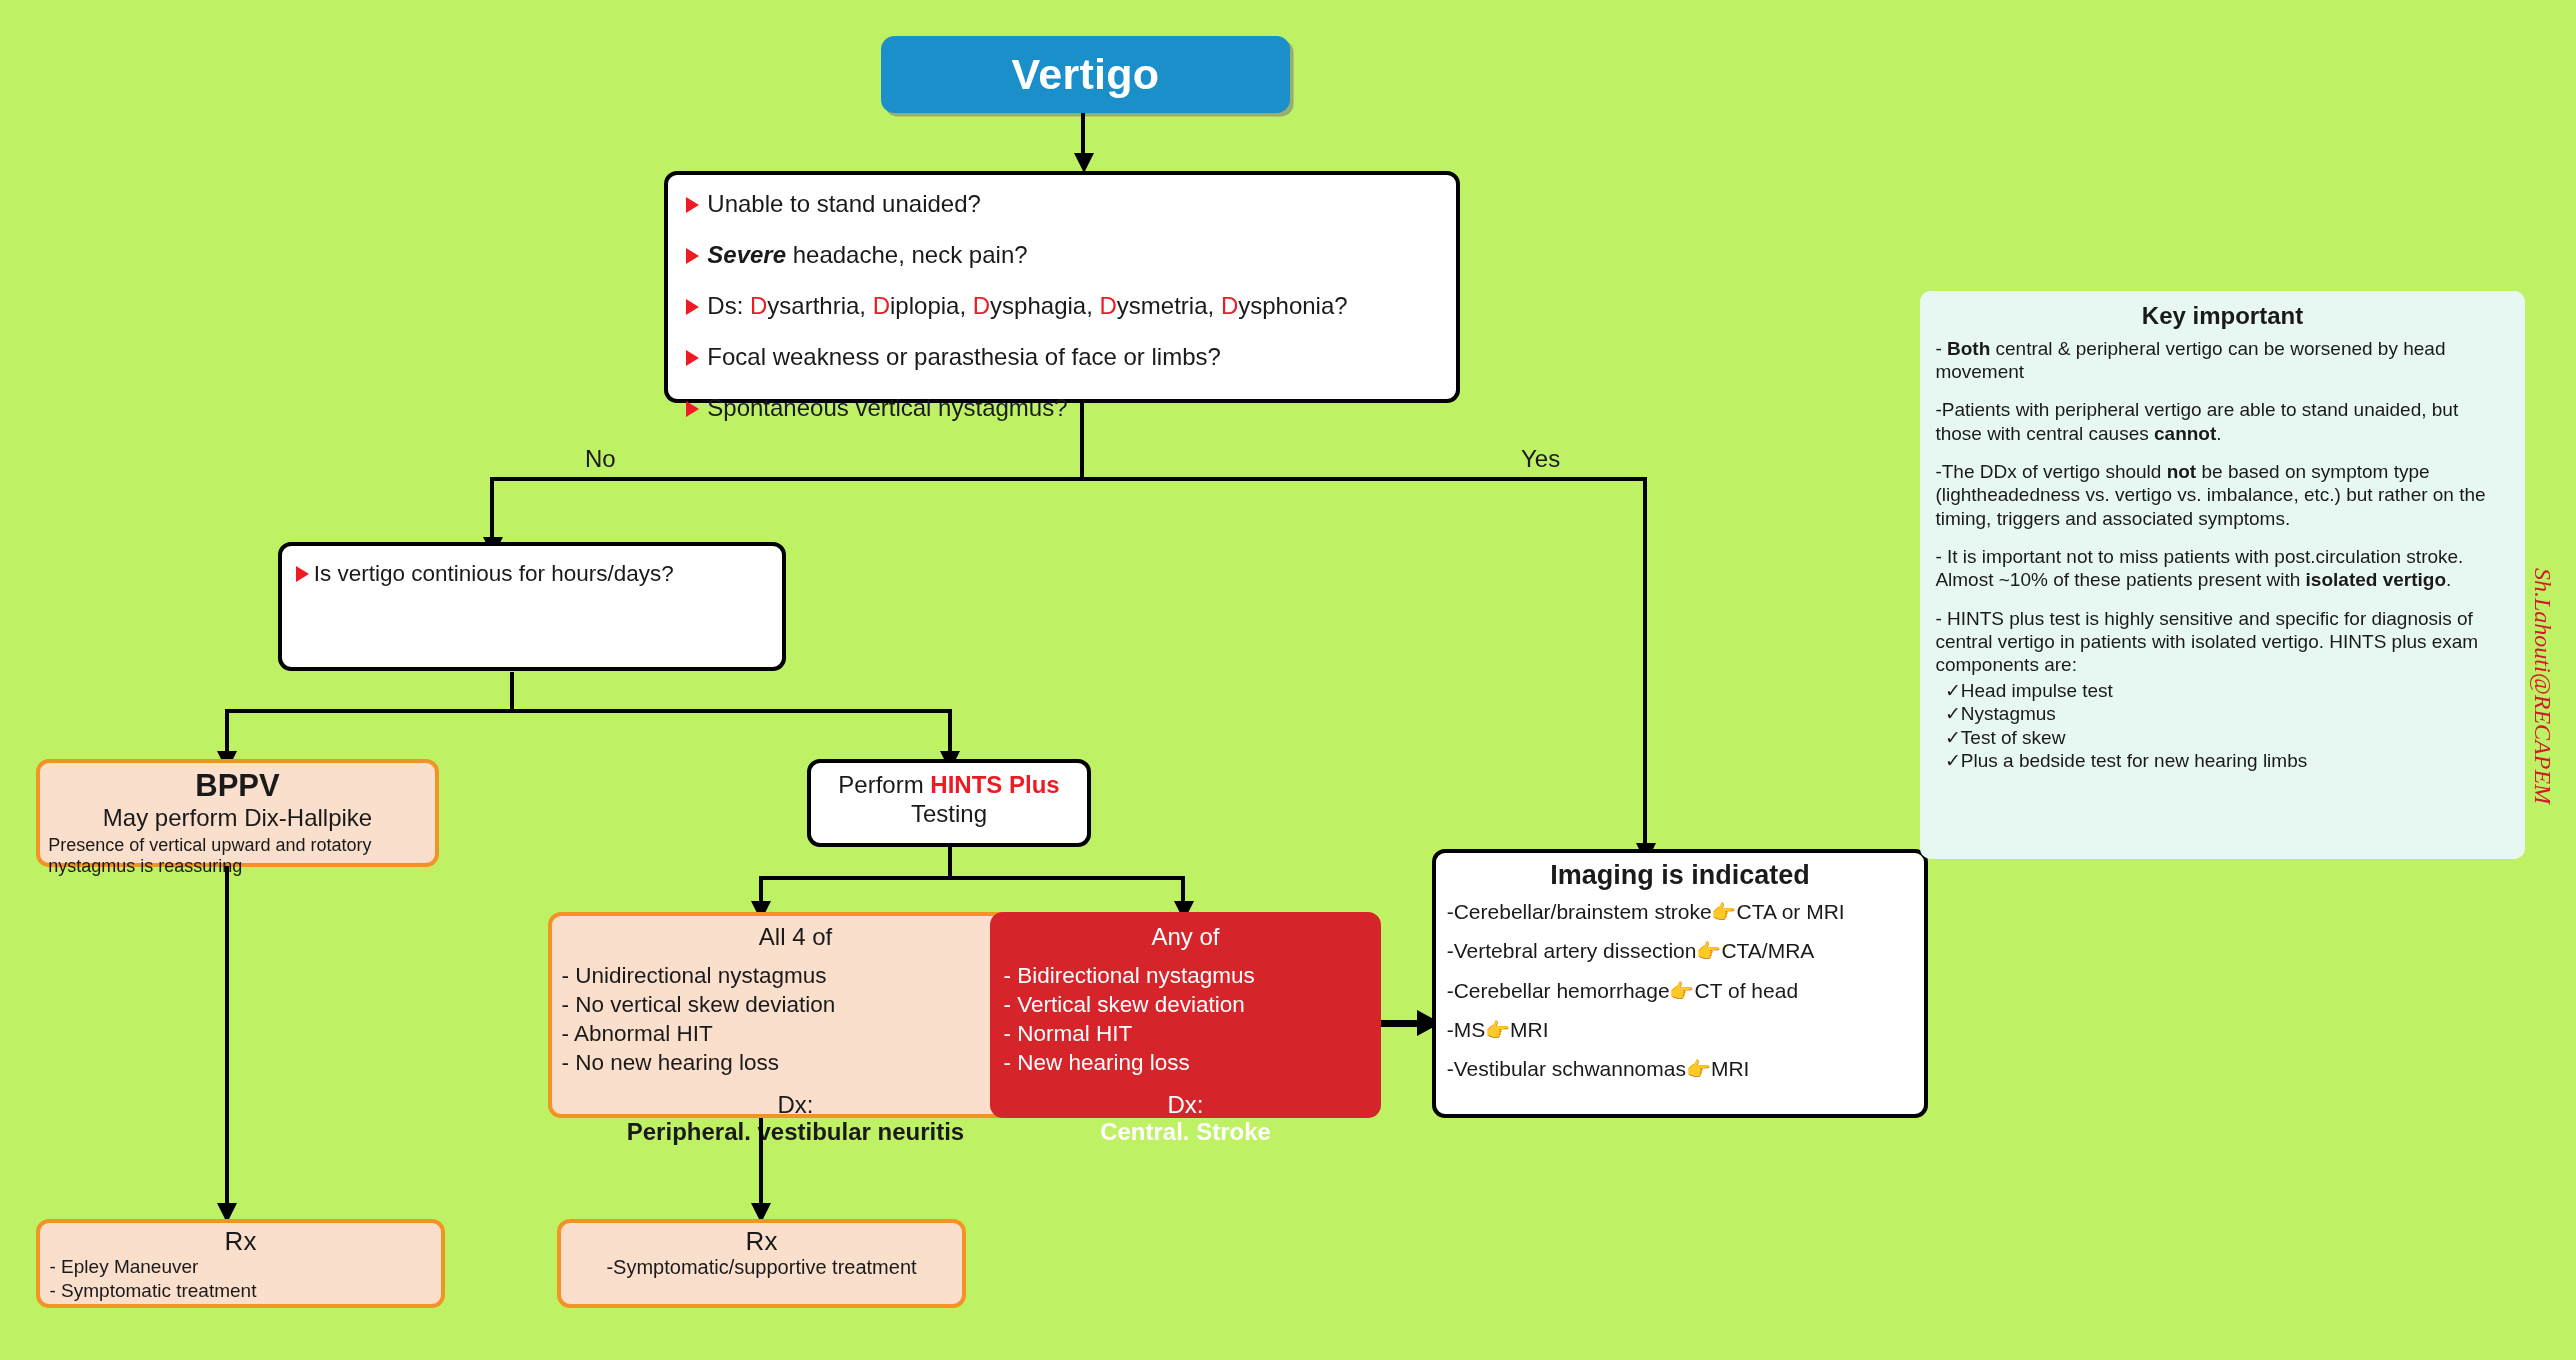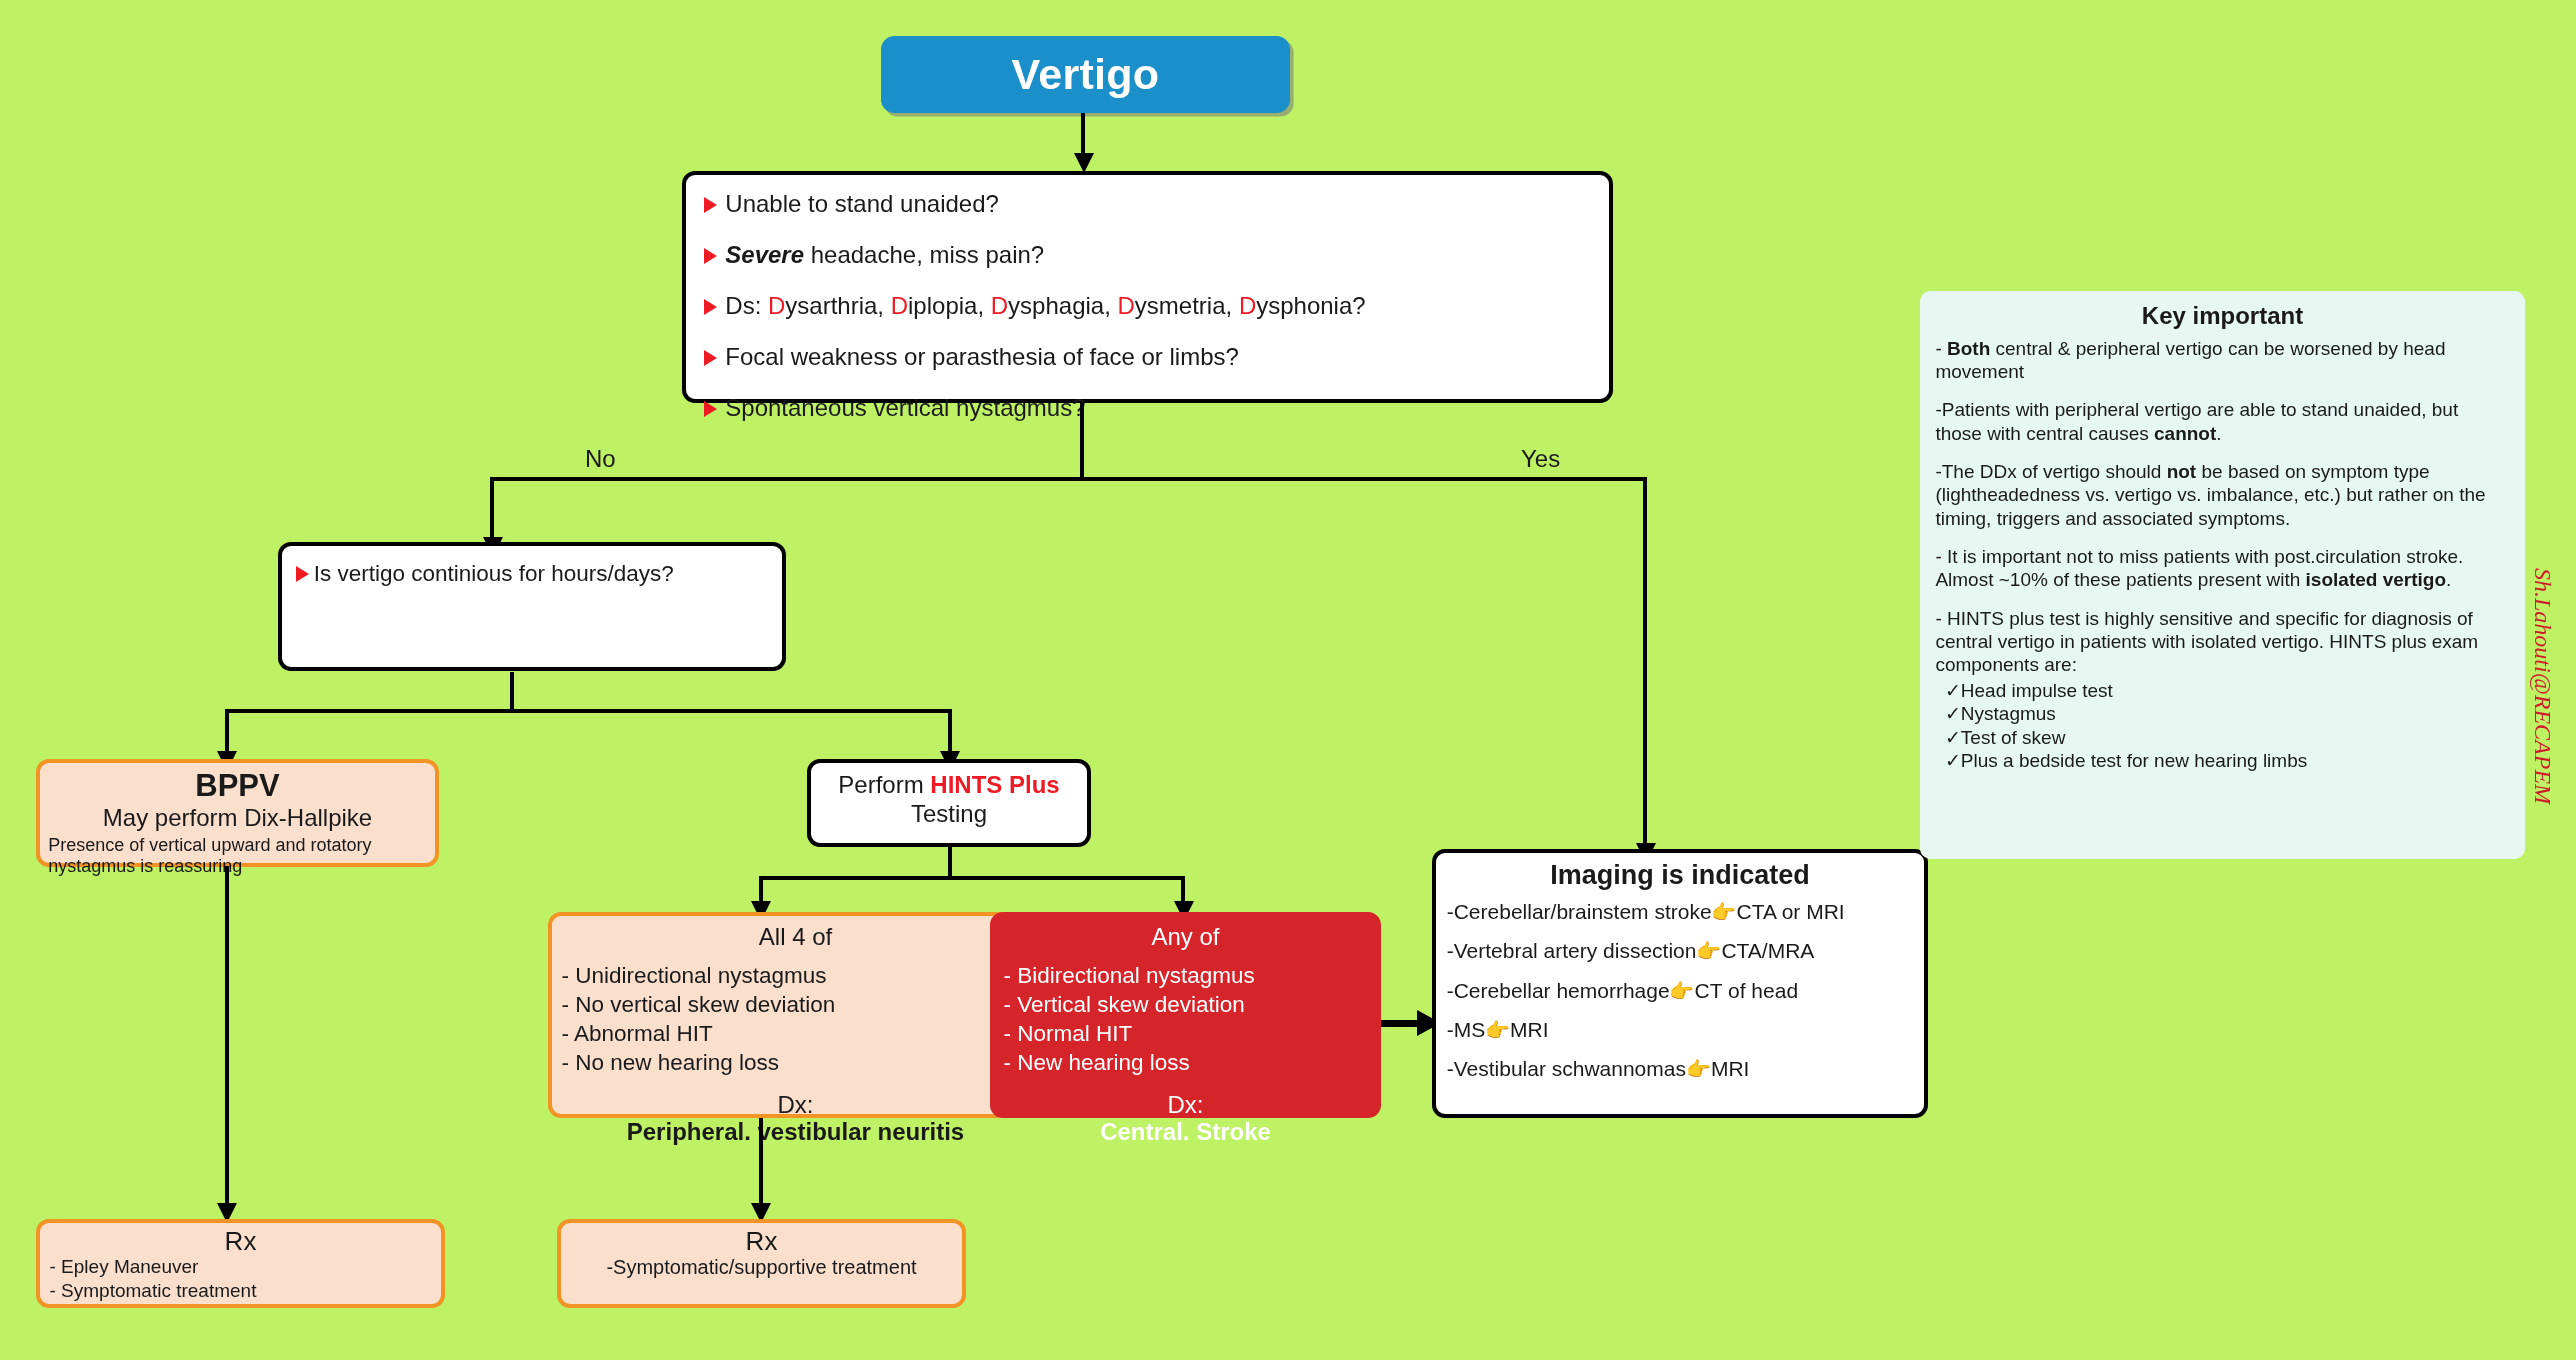--- a/index.html
+++ b/index.html
@@ -168,29 +168,29 @@
 
 <div id="canvas">
 
   <div class="box box-blue" style="left:881px; top:36px; width:409px; height:77px;">
     <span class="t-vertigo">Vertigo</span>
   </div>
 
   <div class="ln" style="left:1081px; top:113px; width:4.1px; height:47px;"></div>
   <div class="arrowhead-down" style="left:1074px; top:153px;"></div>
 
-  <div class="box box-white" style="left:682px; top:171px; width:931px; height:232px;">
+  <div class="box box-white" style="left:664px; top:171px; width:796px; height:232px;">
     <div class="qlist">
       <div class="qrow">
         <span class="bullet-tri"></span>
         <span class="qtext">Unable to stand unaided?</span>
       </div>
       <div class="qrow">
         <span class="bullet-tri"></span>
-        <span class="qtext"><span class="ital">Severe</span><span> headache, miss pain?</span></span>
+        <span class="qtext"><span class="ital">Severe</span><span> headache, neck pain?</span></span>
       </div>
       <div class="qrow">
         <span class="bullet-tri"></span>
         <span class="qtext"><span>Ds: </span><span><span class="redD">D</span><span>ysarthria</span>, </span><span><span class="redD">D</span>iplopia, </span><span><span class="redD">D</span>ysphagia, </span><span><span class="redD">D</span>ysmetria, </span><span><span class="redD">D</span>ysphonia?</span></span>
       </div>
       <div class="qrow">
         <span class="bullet-tri"></span>
         <span class="qtext">Focal weakness or parasthesia of face or limbs?</span>
       </div>
       <div class="qrow">

